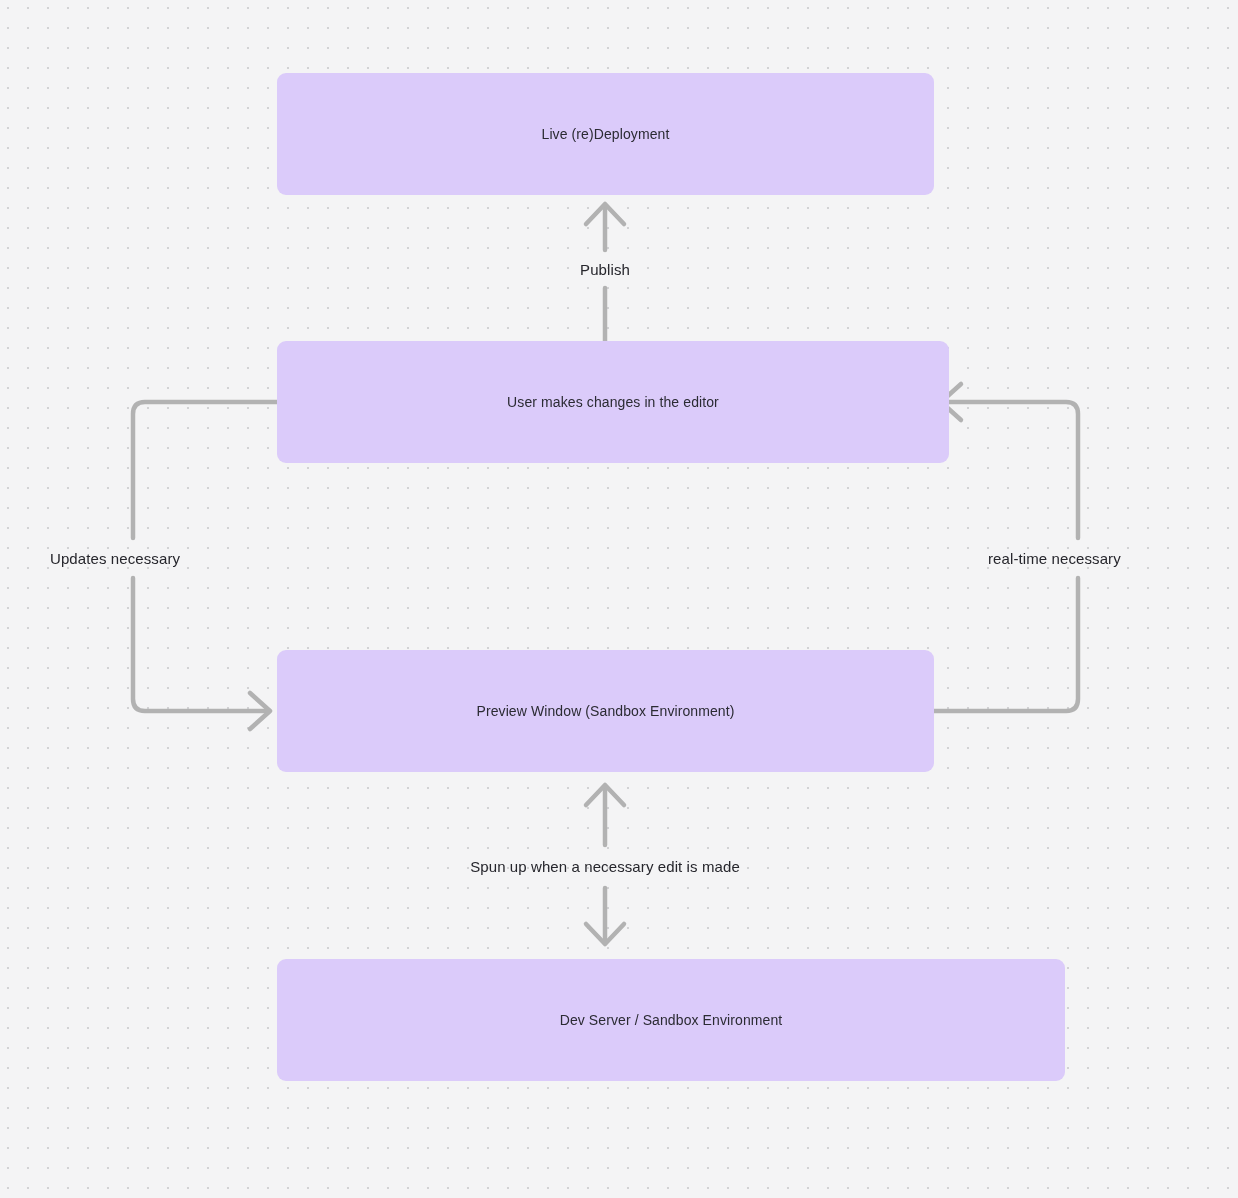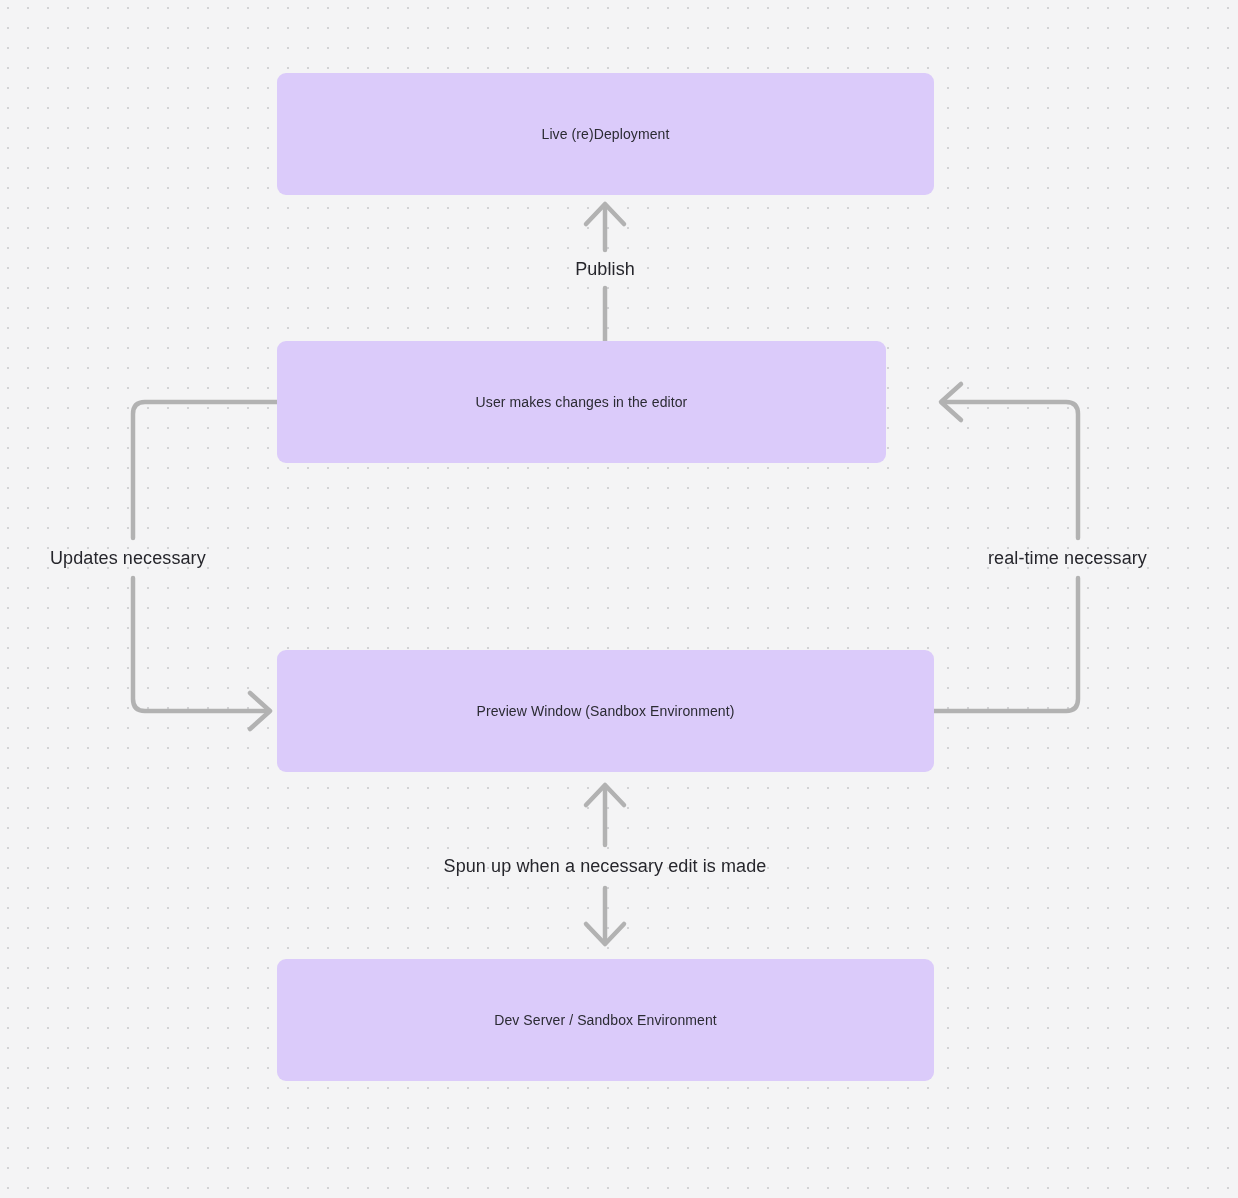--- a/index.html
+++ b/index.html
@@ -44,21 +44,21 @@
   }
   .node-label {
     font-size: 14px;
     line-height: 1.3;
     color: #2b2b33;
     letter-spacing: 0.1px;
     white-space: nowrap;
   }
   .edge-label {
     position: absolute;
-    font-size: 18px;
+    font-size: 15px;
     color: #26262c;
     letter-spacing: 0.1px;
     white-space: nowrap;
     background: transparent;
   }
   .edge-label.centered {
     transform: translate(-50%, -50%);
   }
   .edge-label.left-anchored {
     transform: translate(0, -50%);
@@ -98,29 +98,29 @@
         <polyline points="586,924 605,944 624,924"></polyline>
       </g>
 
     </g>
   </svg>
 
   <div class="node" style="left:277px; top:73px; width:657px; height:122px;">
     <span class="node-label">Live (re)Deployment</span>
   </div>
 
-  <div class="node" style="left:277px; top:341px; width:609px; height:122px;">
+  <div class="node" style="left:277px; top:341px; width:672px; height:122px;">
     <span class="node-label">User makes changes in the editor</span>
   </div>
 
   <div class="node" style="left:277px; top:650px; width:657px; height:122px;">
     <span class="node-label">Preview Window (Sandbox Environment)</span>
   </div>
 
-  <div class="node" style="left:277px; top:959px; width:657px; height:122px;">
+  <div class="node" style="left:277px; top:959px; width:788px; height:122px;">
     <span class="node-label">Dev Server / Sandbox Environment</span>
   </div>
 
   <div class="edge-label centered" style="left:605px; top:269px;">Publish</div>
 
   <div class="edge-label left-anchored" style="left:50px; top:558px;">Updates necessary</div>
 
   <div class="edge-label left-anchored" style="left:988px; top:558px;">real-time necessary</div>
 
   <div class="edge-label centered" style="left:605px; top:866px;">Spun up when a necessary edit is made</div>

